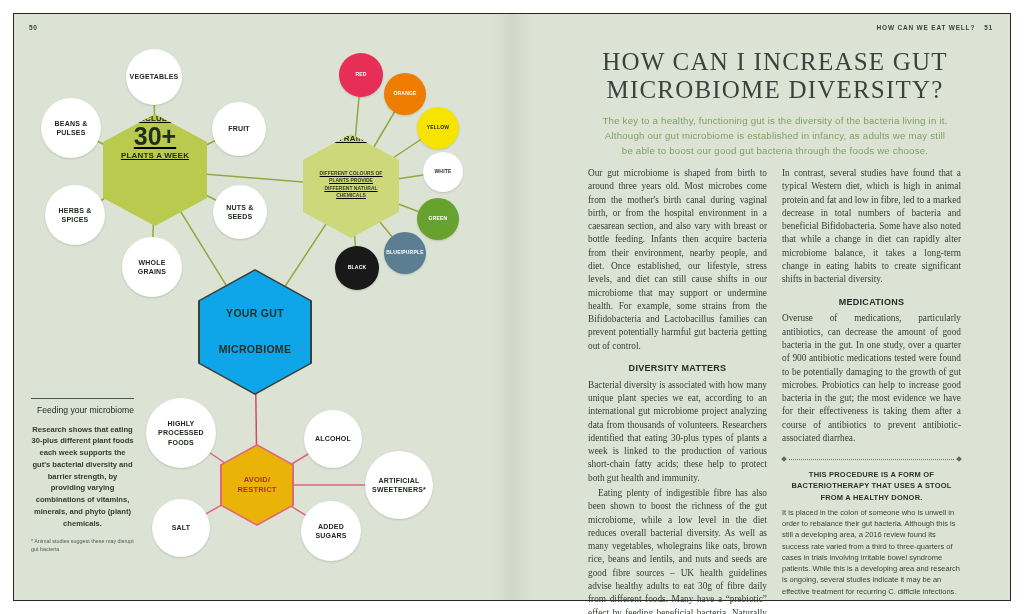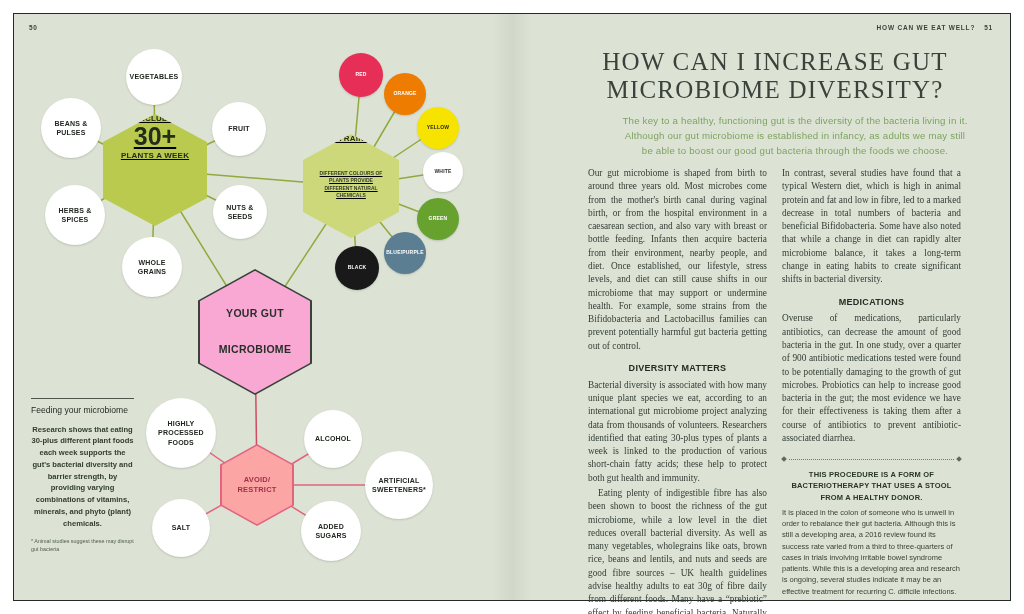--- a/index.html
+++ b/index.html
@@ -29,28 +29,28 @@
                align-items:center; justify-content:center; text-align:center; }
   .inc-top,.inc-bottom { font-size:8px; font-weight:bold; color:#242d1b; letter-spacing:.2px; }
   .inc-big { font-size:25px; font-weight:bold; color:#242d1b; line-height:1.1; }
   .rb-title { font-size:8px; font-weight:bold; color:#273019; margin-bottom:3px; letter-spacing:.2px; }
   .rb-sub { font-size:5px; font-weight:bold; color:#36402a; line-height:1.45; width:70px; }
   .gut-line { font-size:10.5px; font-weight:bold; color:#272f29; line-height:1.5; letter-spacing:.3px; }
   .avoid-line { font-size:7.5px; font-weight:bold; color:#a23048; line-height:1.4; letter-spacing:.2px; }
   
   .sidebar { position:absolute; left:17px; top:384px; width:103px; }
   .sidebar .rule { border-top:1px solid #4c564c; margin-bottom:6px; }
-  .sidebar h3 { font-size:8.6px; font-weight:normal; color:#222c24; line-height:1.35; margin-bottom:7px; }
+  .sidebar h3 { font-size:8.6px; font-weight:normal; color:#222c24; line-height:1.35; margin-bottom:7px;margin-left:6px; }
   .sidebar .sbody { font-size:7.6px; font-weight:bold; line-height:1.55; color:#323e2d;text-align:center; }
   .sidebar .foot { font-size:5.4px; color:#505b4f; margin-top:9px; line-height:1.45; }
   
   .title { position:absolute; left:548px; top:34px; width:426px; text-align:center;
            font-family:"Liberation Serif", serif; font-size:25px; line-height:1.1;
            letter-spacing:1.2px; color:#39433c; font-weight:400; }
-  .intro { position:absolute; left:604px; top:99px; width:354px; text-align:center;
+  .intro { position:absolute; left:584px; top:99px; width:354px; text-align:center;
            font-size:9.7px; line-height:1.55; letter-spacing:.2px; }
   .col { position:absolute; top:153px; width:179px; font-family:"Liberation Serif", serif;
          font-size:9.3px; line-height:1.43; color:#333d36; text-align:justify; }
   .col-1 { left:574px; } .col-2 { left:768px; }
   .col p { margin-bottom:2px; }
   .indent { text-indent:10px; }
   .subhead { font-family:"Liberation Sans", sans-serif; font-weight:bold; font-size:9px;
              letter-spacing:.3px; margin:9px 0 4px; color:#232c25; text-align:center; }
   .divider { display:flex; align-items:center; gap:3px; margin:12px 0 8px; }
   .dmd { width:4px; height:4px; background:#5b6b59; transform:rotate(45deg); flex:0 0 auto; }
@@ -125,28 +125,28 @@
     <div class="inc-big">30+</div>
     <div class="inc-bottom">PLANTS A WEEK</div>
   </div>
 
   <div class="hex" style="left: 289px; top: 120px; width: 96px; height: 104px; background-color: rgb(204, 216, 122); gap: 24px;">
     <div class="rb-title">EAT A RAINBOW</div>
     <div class="rb-sub">DIFFERENT COLOURS OF PLANTS PROVIDE DIFFERENT NATURAL CHEMICALS</div>
   </div>
 
   <div class="hex" style="left: 184px; top: 255px; width: 114px; height: 126px; background-color: rgb(57, 65, 58);">
-    <div class="hex-inner" style="background-color: #f9a8d4; gap: 20px;">
+    <div class="hex-inner" style="background-color: #0ea5e9; gap: 20px;">
       <div class="gut-line">YOUR GUT</div>
       <div class="gut-line">MICROBIOME</div>
     </div>
   </div>
 
   <div class="hex" style="left: 206px; top: 430px; width: 74px; height: 82px; background-color: rgb(226, 100, 126);">
-    <div class="hex-inner" style="background-color: #fca5a5;">
+    <div class="hex-inner" style="background-color: #eab308;">
       <div class="avoid-line">AVOID/</div>
       <div class="avoid-line">RESTRICT</div>
     </div>
   </div>
 
   <aside class="sidebar">
     <div class="rule"></div>
     <h3>Feeding your microbiome</h3>
     <div class="sbody">Research shows that eating 30-plus different plant foods each week supports the gut's bacterial diversity and barrier strength, by providing varying combinations of vitamins, minerals, and phyto (plant) chemicals.</div>
     <div class="foot">* Animal studies suggest these may disrupt gut bacteria</div>

